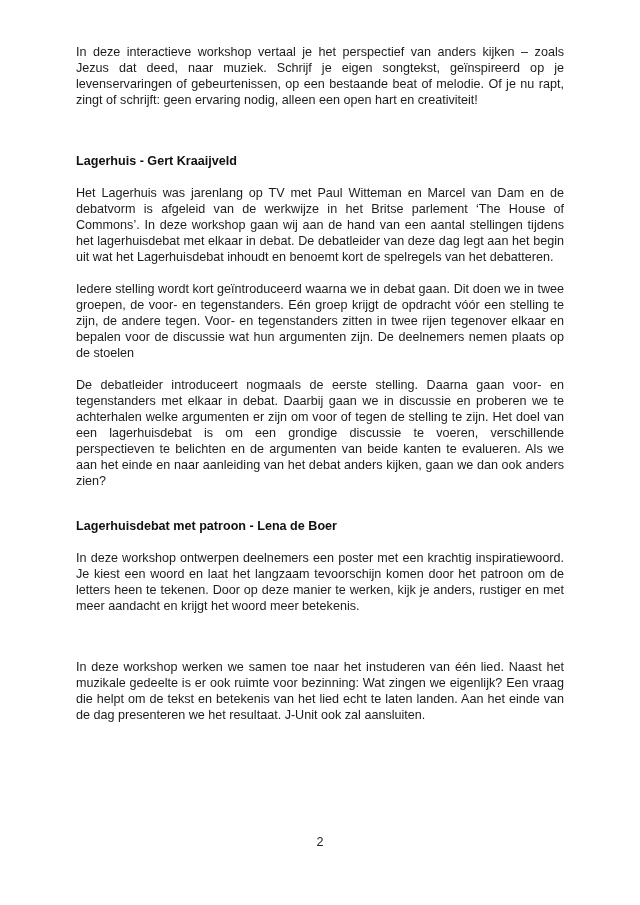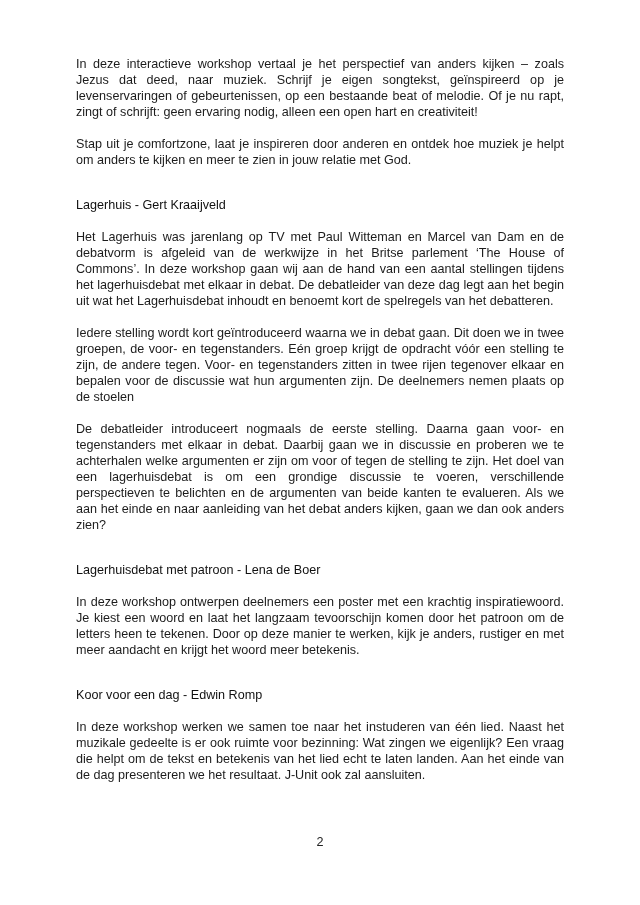--- a/index.html
+++ b/index.html
@@ -1,46 +1,44 @@
 <!DOCTYPE html>
 <html><head>
 <meta charset="utf-8">
 <style>
   html, body { margin:0; padding:0; background:#ffffff; }
   body { width:640px; height:905px; position:relative; overflow:hidden; }
-  .page { position:absolute; left:76px; top:56px; width:488px;
+  .page { position:absolute; left:76px; top:44px; width:488px;
     font-family:"Liberation Sans", sans-serif; font-size:12.6px; line-height:16px; color:#1c1c1c; }
   p { margin:0; text-align:justify; }
   .gap1 { height:16px; }
   .gap2 { height:29px; }
-  h2 { margin:0; font-size:12.6px; line-height:16px; font-weight:normal; color:#111; }
+  h2 { margin:0; font-size:12.6px; line-height:16px; font-weight:bold; color:#111; }
   .pagenum { position:absolute; left:0; width:640px; top:835px; text-align:center;
     font-family:"Liberation Sans", sans-serif; font-size:12.6px; color:#222; }
 </style>
 </head>
 <body>
 
 <div class="page">
   <p>In deze interactieve workshop vertaal je het perspectief van anders kijken – zoals Jezus dat deed, naar muziek. Schrijf je eigen songtekst, geïnspireerd op je levenservaringen of gebeurtenissen, op een bestaande beat of melodie. Of je nu rapt, zingt of schrijft: geen ervaring nodig, alleen een open hart en creativiteit!</p>
   <div class="gap1"></div>
-  <p>Stap uit je comfortzone, laat je inspireren door anderen en ontdek hoe muziek je helpt om anders te kijken en meer te zien in jouw relatie met God.</p>
   <div class="gap2"></div>
 
   <h2>Lagerhuis - Gert Kraaijveld</h2>
   <div class="gap1"></div>
   <p>Het Lagerhuis was jarenlang op TV met Paul Witteman en Marcel van Dam en de debatvorm is afgeleid van de werkwijze in het Britse parlement ‘The House of Commons’. In deze workshop gaan wij aan de hand van een aantal stellingen tijdens het lagerhuisdebat met elkaar in debat. De debatleider van deze dag legt aan het begin uit wat het Lagerhuisdebat inhoudt en benoemt kort de spelregels van het debatteren.</p>
   <div class="gap1"></div>
   <p>Iedere stelling wordt kort geïntroduceerd waarna we in debat gaan. Dit doen we in twee groepen, de voor- en tegenstanders. Eén groep krijgt de opdracht vóór een stelling te zijn, de andere tegen. Voor- en tegenstanders zitten in twee rijen tegenover elkaar en bepalen voor de discussie wat hun argumenten zijn. De deelnemers nemen plaats op de stoelen</p>
   <div class="gap1"></div>
   <p>De debatleider introduceert nogmaals de eerste stelling. Daarna gaan voor- en tegenstanders met elkaar in debat. Daarbij gaan we in discussie en proberen we te achterhalen welke argumenten er zijn om voor of tegen de stelling te zijn. Het doel van een lagerhuisdebat is om een grondige discussie te voeren, verschillende perspectieven te belichten en de argumenten van beide kanten te evalueren. Als we aan het einde en naar aanleiding van het debat anders kijken, gaan we dan ook anders zien?</p>
   <div class="gap2"></div>
 
   <h2>Lagerhuisdebat met patroon - Lena de Boer</h2>
   <div class="gap1"></div>
   <p>In deze workshop ontwerpen deelnemers een poster met een krachtig inspiratiewoord. Je kiest een woord en laat het langzaam tevoorschijn komen door het patroon om de letters heen te tekenen. Door op deze manier te werken, kijk je anders, rustiger en met meer aandacht en krijgt het woord meer betekenis.</p>
   <div class="gap2"></div>
 
-  <h2>Koor voor een dag - Edwin Romp</h2>
   <div class="gap1"></div>
   <p>In deze workshop werken we samen toe naar het instuderen van één lied. Naast het muzikale gedeelte is er ook ruimte voor bezinning: Wat zingen we eigenlijk? Een vraag die helpt om de tekst en betekenis van het lied echt te laten landen. Aan het einde van de dag presenteren we het resultaat. J-Unit ook zal aansluiten.</p>
 </div>
 
 <div class="pagenum">2</div>
 
 </body></html>

